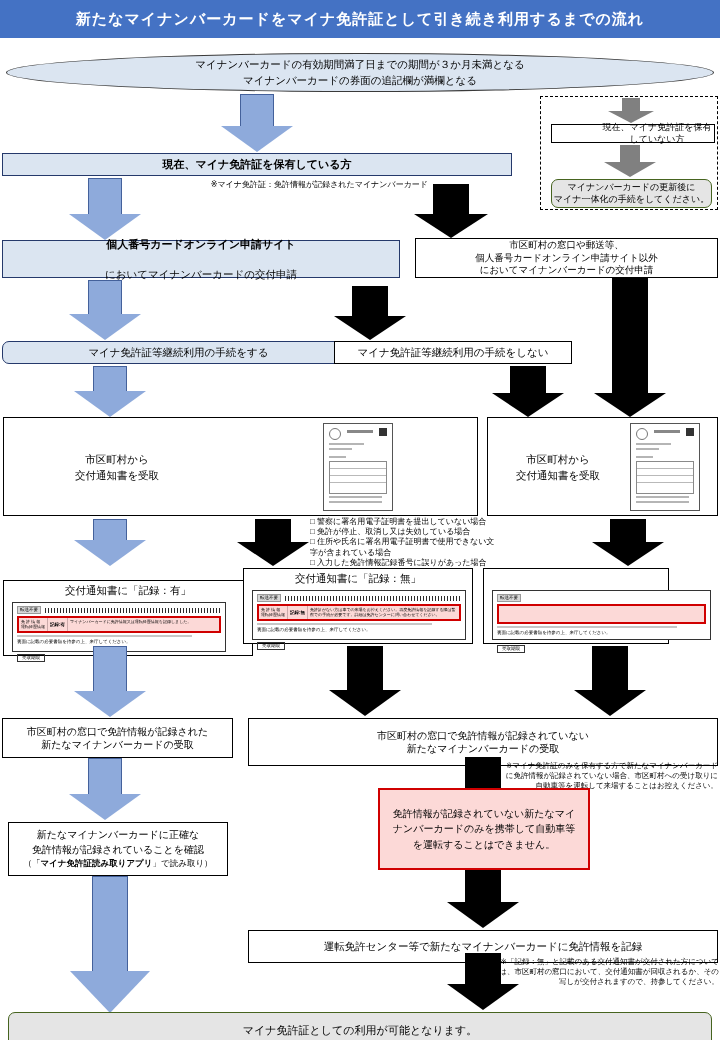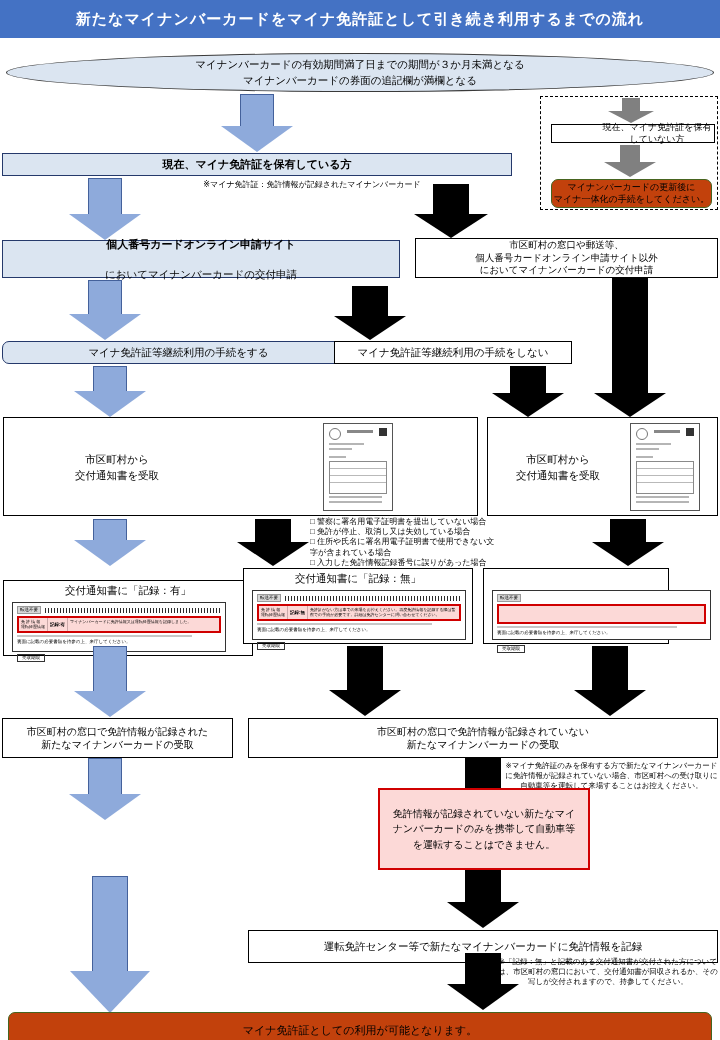--- a/index.html
+++ b/index.html
@@ -10,35 +10,35 @@
   .header{left:0;top:0;width:720px;height:38px;background:#4472c4;color:#fff;
           display:flex;align-items:center;justify-content:center;font-size:15px;font-weight:bold;letter-spacing:1px;}
   
   .ellipse{left:6px;top:53px;width:708px;height:39px;border:1px solid #3a3a3a;border-radius:50%;
            background:#dbe5f1;display:flex;flex-direction:column;align-items:center;justify-content:center;
            font-size:10.5px;line-height:1.45;text-align:center;}
   
   .box{border:1px solid #000;background:#fff;text-align:center;display:flex;flex-direction:column;
        align-items:center;justify-content:center;line-height:1.3;}
   .bluebox{background:#dbe5f1;border:1.5px solid #25396b;}
-  .greenbox{background:#c2410c;border:1.5px solid #46641f;border-radius:7px;}
+  .greenbox{background:#e5e5e5;border:1.5px solid #46641f;border-radius:7px;}
   
   .arrow{position:absolute;--c:#000;--sw:34px;--hh:26px;--hw:36px;}
   .arrow .sh{position:absolute;left:50%;transform:translateX(-50%);top:0;width:var(--sw);
              height:calc(100% - var(--hh) + 1px);background:var(--c);box-sizing:border-box;}
   .arrow .hd{position:absolute;left:50%;transform:translateX(-50%);bottom:0;width:0;height:0;
              border-left:var(--hw) solid transparent;border-right:var(--hw) solid transparent;
              border-top:var(--hh) solid var(--c);}
   .arrow.blue{--c:#8eaadb;}
   .arrow.blue .sh{border:1px solid #44619b;border-bottom:none;}
   .arrow.black{--c:#000;}
   .arrow.gray{--c:#808080;}
   .bar{position:absolute;background:#000;}
   .dashed{border:1.5px dashed #000;background:#fff;}
-  .note{font-size:7.5px;line-height:1.35;color:#000;text-align:center;}
+  .note{font-size:7.5px;line-height:1.35;color:#000;text-align:right;}
   
   .minidoc{position:absolute;width:70px;height:88px;background:#fff;border:1px solid #555;padding:4px 5px;box-sizing:border-box;}
   .md-top{display:flex;align-items:flex-start;justify-content:space-between;margin-bottom:3px;}
   .md-seal{width:10px;height:10px;border:1px solid #777;border-radius:50%;}
   .md-titlebar{width:26px;height:3px;background:#888;margin-top:2px;}
   .md-qr{width:8px;height:8px;background:#333;}
   .md-line{height:2px;background:#b5b5b5;margin:2.5px 0;}
   .w30{width:30%;} .w40{width:40%;} .w60{width:60%;} .w90{width:92%;}
   .md-table{border:1px solid #8a8a8a;margin-top:3px;}
   .md-trow{height:6px;border-bottom:1px solid #b9b9b9;}
@@ -281,38 +281,43 @@
     </div>
   <div class="arrow black" style="left:574px;top:646px;width:72px;height:70px;--sw:36px;">
       <i class="sh"></i>
       <i class="hd"></i>
     </div>
 
   <div class="abs box" style="left:2px;top:718px;width:231px;height:40px;font-size:10px;border-width:1.5px;">
     <span>市区町村の窓口で免許情報が記録された</span>
     <span>新たなマイナンバーカードの受取</span>
   </div>
-  <div class="abs box" style="left:248px;top:718px;width:470px;height:40px;font-size:10px;border-width:1.5px;">
+  <div class="abs box" style="left:248px;top:718px;width:470px;height:48px;font-size:10px;border-width:1.5px;">
     <span>市区町村の窓口で免許情報が記録されていない</span>
     <span>新たなマイナンバーカードの受取</span>
   </div>
 
   <div class="bar" style="left:465px;top:757px;width:36px;height:33px;"></div>
   <div class="abs note" style="left:505px;top:761px;width:213px;">※マイナ免許証のみを保有する方で新たなマイナンバーカードに免許情報が記録されていない場合、市区町村への受け取りに自動車等を運転して来場することはお控えください。</div>
   <div class="arrow blue" style="left:69px;top:758px;width:72px;height:62px;">
       <i class="sh"></i>
       <i class="hd"></i>
     </div>
 
   <div class="abs box" style="left:378px;top:788px;width:212px;height:82px;border:2.5px solid #d00000;background:#fcd9d7;font-size:10px;line-height:1.55;">
     <span>免許情報が記録されていない新たなマイ</span>
     <span>ナンバーカードのみを携帯して自動車等</span>
     <span>を運転することはできません。</span>
   </div>
 
+  <div class="abs box" style="left:8px;top:822px;width:220px;height:54px;font-size:10px;border-width:1.5px;line-height:1.45;">
+    <span>新たなマイナンバーカードに正確な</span>
+    <span>免許情報が記録されていることを確認</span>
+    <span style="font-size:8.5px;"><span>（「</span><b>マイナ免許証読み取りアプリ</b><span>」で読み取り）</span></span>
+  </div>
 
   <div class="arrow black" style="left:447px;top:870px;width:72px;height:58px;--sw:36px;">
       <i class="sh"></i>
       <i class="hd"></i>
     </div>
   <div class="arrow blue" style="left:70px;top:876px;width:80px;height:137px;--sw:36px;--hh:42px;--hw:40px;">
       <i class="sh"></i>
       <i class="hd"></i>
     </div>
 

